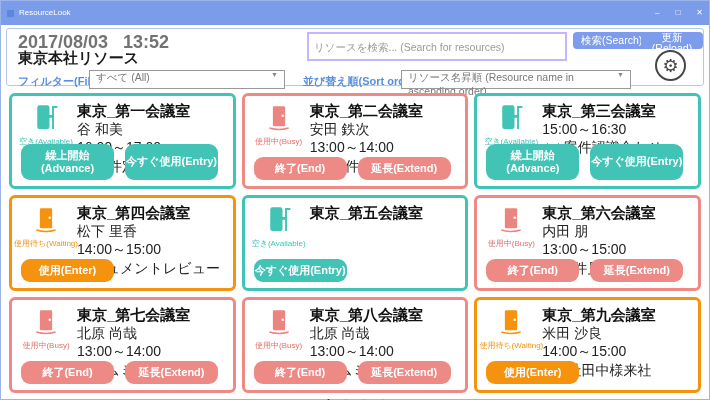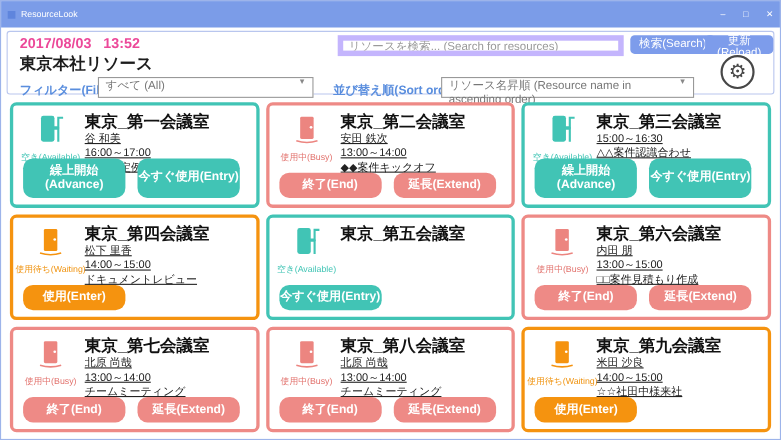--- a/index.html
+++ b/index.html
@@ -15,26 +15,26 @@
   .titlebar { height:13px; background:#7b9ce8; display:flex; align-items:center;
     padding:12px 6px; gap:5px; }
   .app-icon { width:7px; height:7px; background:#5f85dd; flex:none; }
   .tb-title { color:#fff; font-size:8px; line-height:1; }
   .win-controls { margin-left:auto; display:flex; gap:16px; }
   .win-controls span { color:#fff; font-size:8px; line-height:1; cursor:pointer; }
 
   
   .header-panel { position:relative; margin:3px 5px 0 5px; height:58px;
     border:1px solid #b9c6ee; border-radius:3px; background:#fff; }
-  .h-date { position:absolute; left:11px; top:3px; font-size:13px; font-weight:bold;
-    color:#ec4899; white-space:pre; }
+  .h-date { position:absolute; left:11px; top:3px; font-size:18px; font-weight:bold;
+    color:#737373; white-space:pre; }
   .h-title { position:absolute; left:11px; top:20px; font-size:15px; font-weight:bold;
     color:#1c1c1c; }
-  .search-input { position:absolute; left:300px; top:3px; width:260px; height:19px;
-    border:5px solid #c4b5fd; font-size:10.5px; padding:0 5px; color:#333;
+  .search-input { position:absolute; left:300px; top:3px; width:260px; height:29px;
+    border:2px solid #c4b5fd; font-size:10.5px; padding:0 5px; color:#333;
     font-family:inherit; }
   .search-input::placeholder { color:#9a9a9a; }
   .btn-blue { position:absolute; top:3px; height:17px; background:#7d9ceb; color:#fff;
     border:none; border-radius:4px; font-size:10.5px; padding:0 8px; cursor:pointer;
     font-family:inherit; line-height:1; }
   #search-btn { left:566px; }
   #reload-btn { left:634px; }
   .h-label { position:absolute; top:45px; color:#5a8ede; font-weight:bold; font-size:11px; }
   #filter-label { left:11px; }
   #sort-label { left:296px; }
@@ -61,21 +61,21 @@
   .card-body { display:flex; padding:5px 6px 0 3px; }
   .icon-col { width:62px; flex:none; display:flex; flex-direction:column;
     align-items:center; padding-top:3px;text-align:right; }
   .status-label { font-size:8px; margin-top:1px; white-space:nowrap; }
   .available .status-label { color:#3fc4b4; }
   .busy      .status-label { color:#e2726d; }
   .waiting   .status-label { color:#f0930f; }
   .info-col { flex:1; min-width:0; padding-top:1px; }
   .room { font-size:15px; font-weight:bold; color:#111; line-height:1.2;
     white-space:nowrap; }
-  .detail { font-size:10px; color:#222; line-height:1.32; white-space:nowrap;text-decoration:underline; }
+  .detail { font-size:14px; color:#222; line-height:1.32; white-space:nowrap; }
   .btn-row { position:absolute; left:9px; bottom:6px; display:flex; gap:11px; }
   .cbtn { border:none; border-radius:9px; color:#fff; font-size:11px; font-weight:bold;
     width:93px; padding:5px 0; cursor:pointer; font-family:inherit; line-height:1.2; }
   .available .cbtn { background:#41c4b5; }
   .busy      .cbtn { background:#ee8a86; }
   .waiting   .cbtn { background:#f5930f; }
 
   
   .pagination { display:flex; justify-content:center; gap:11px; margin-top:4px;
     font-size:12px; }

